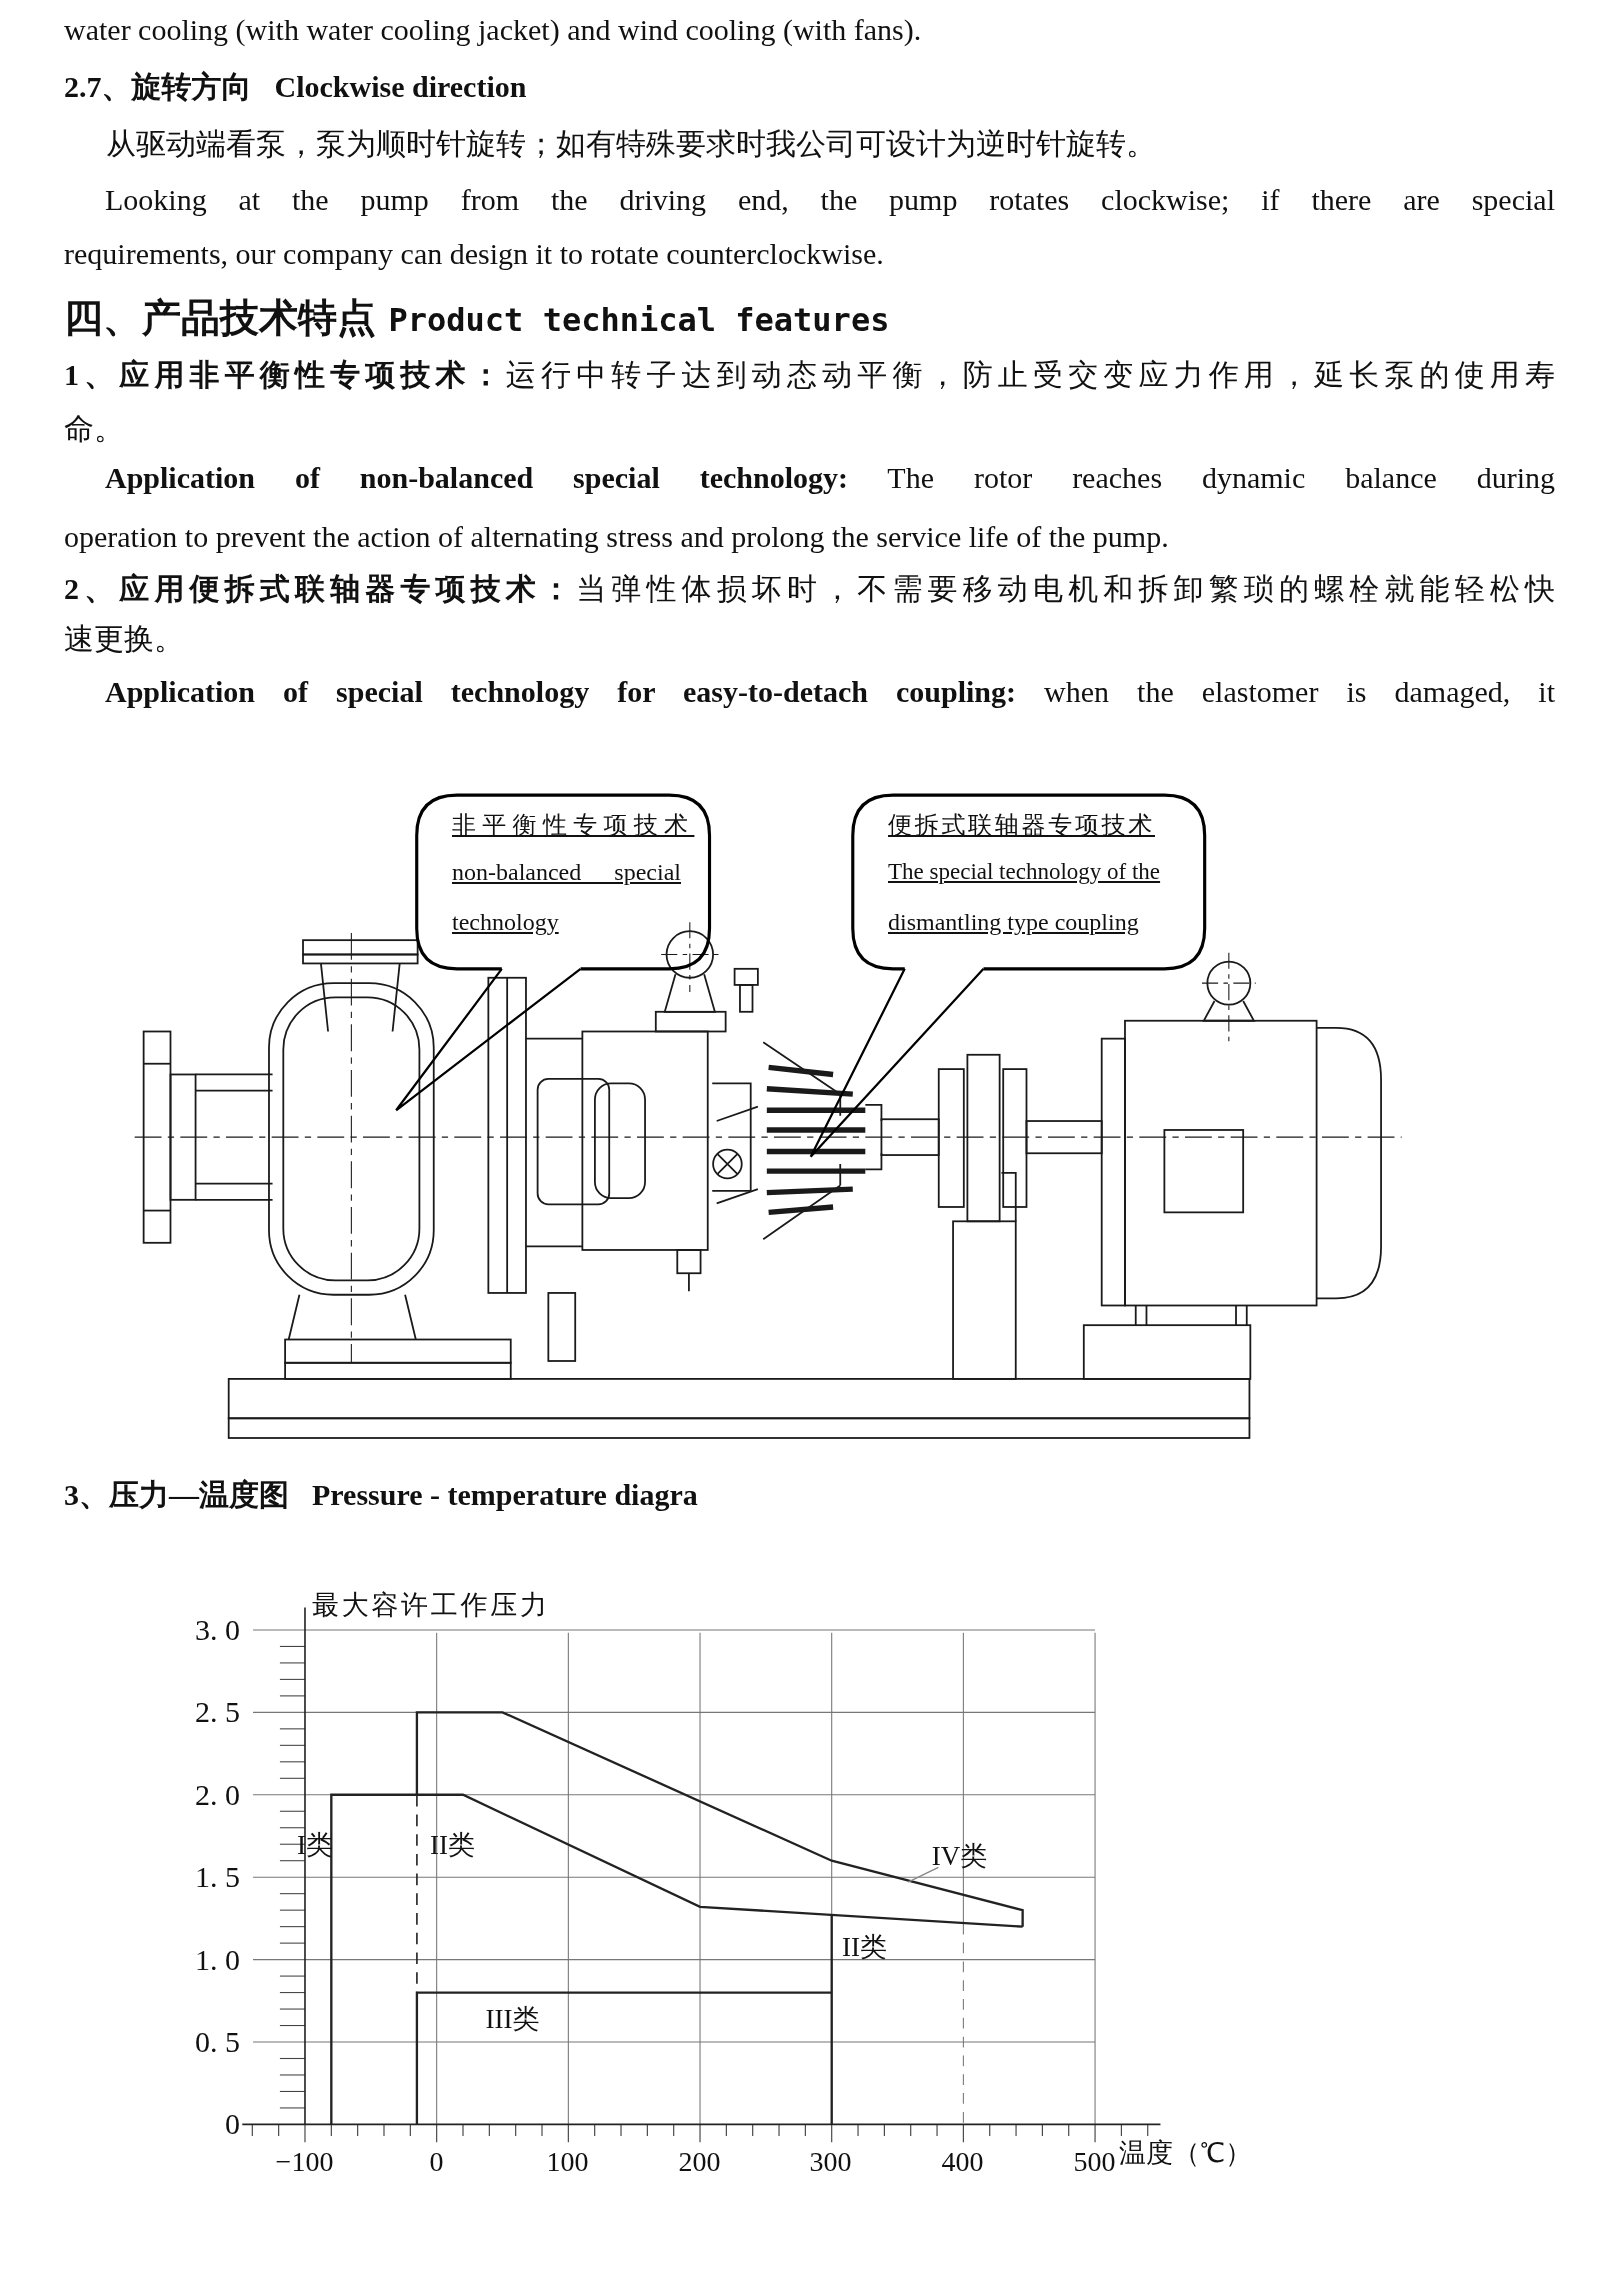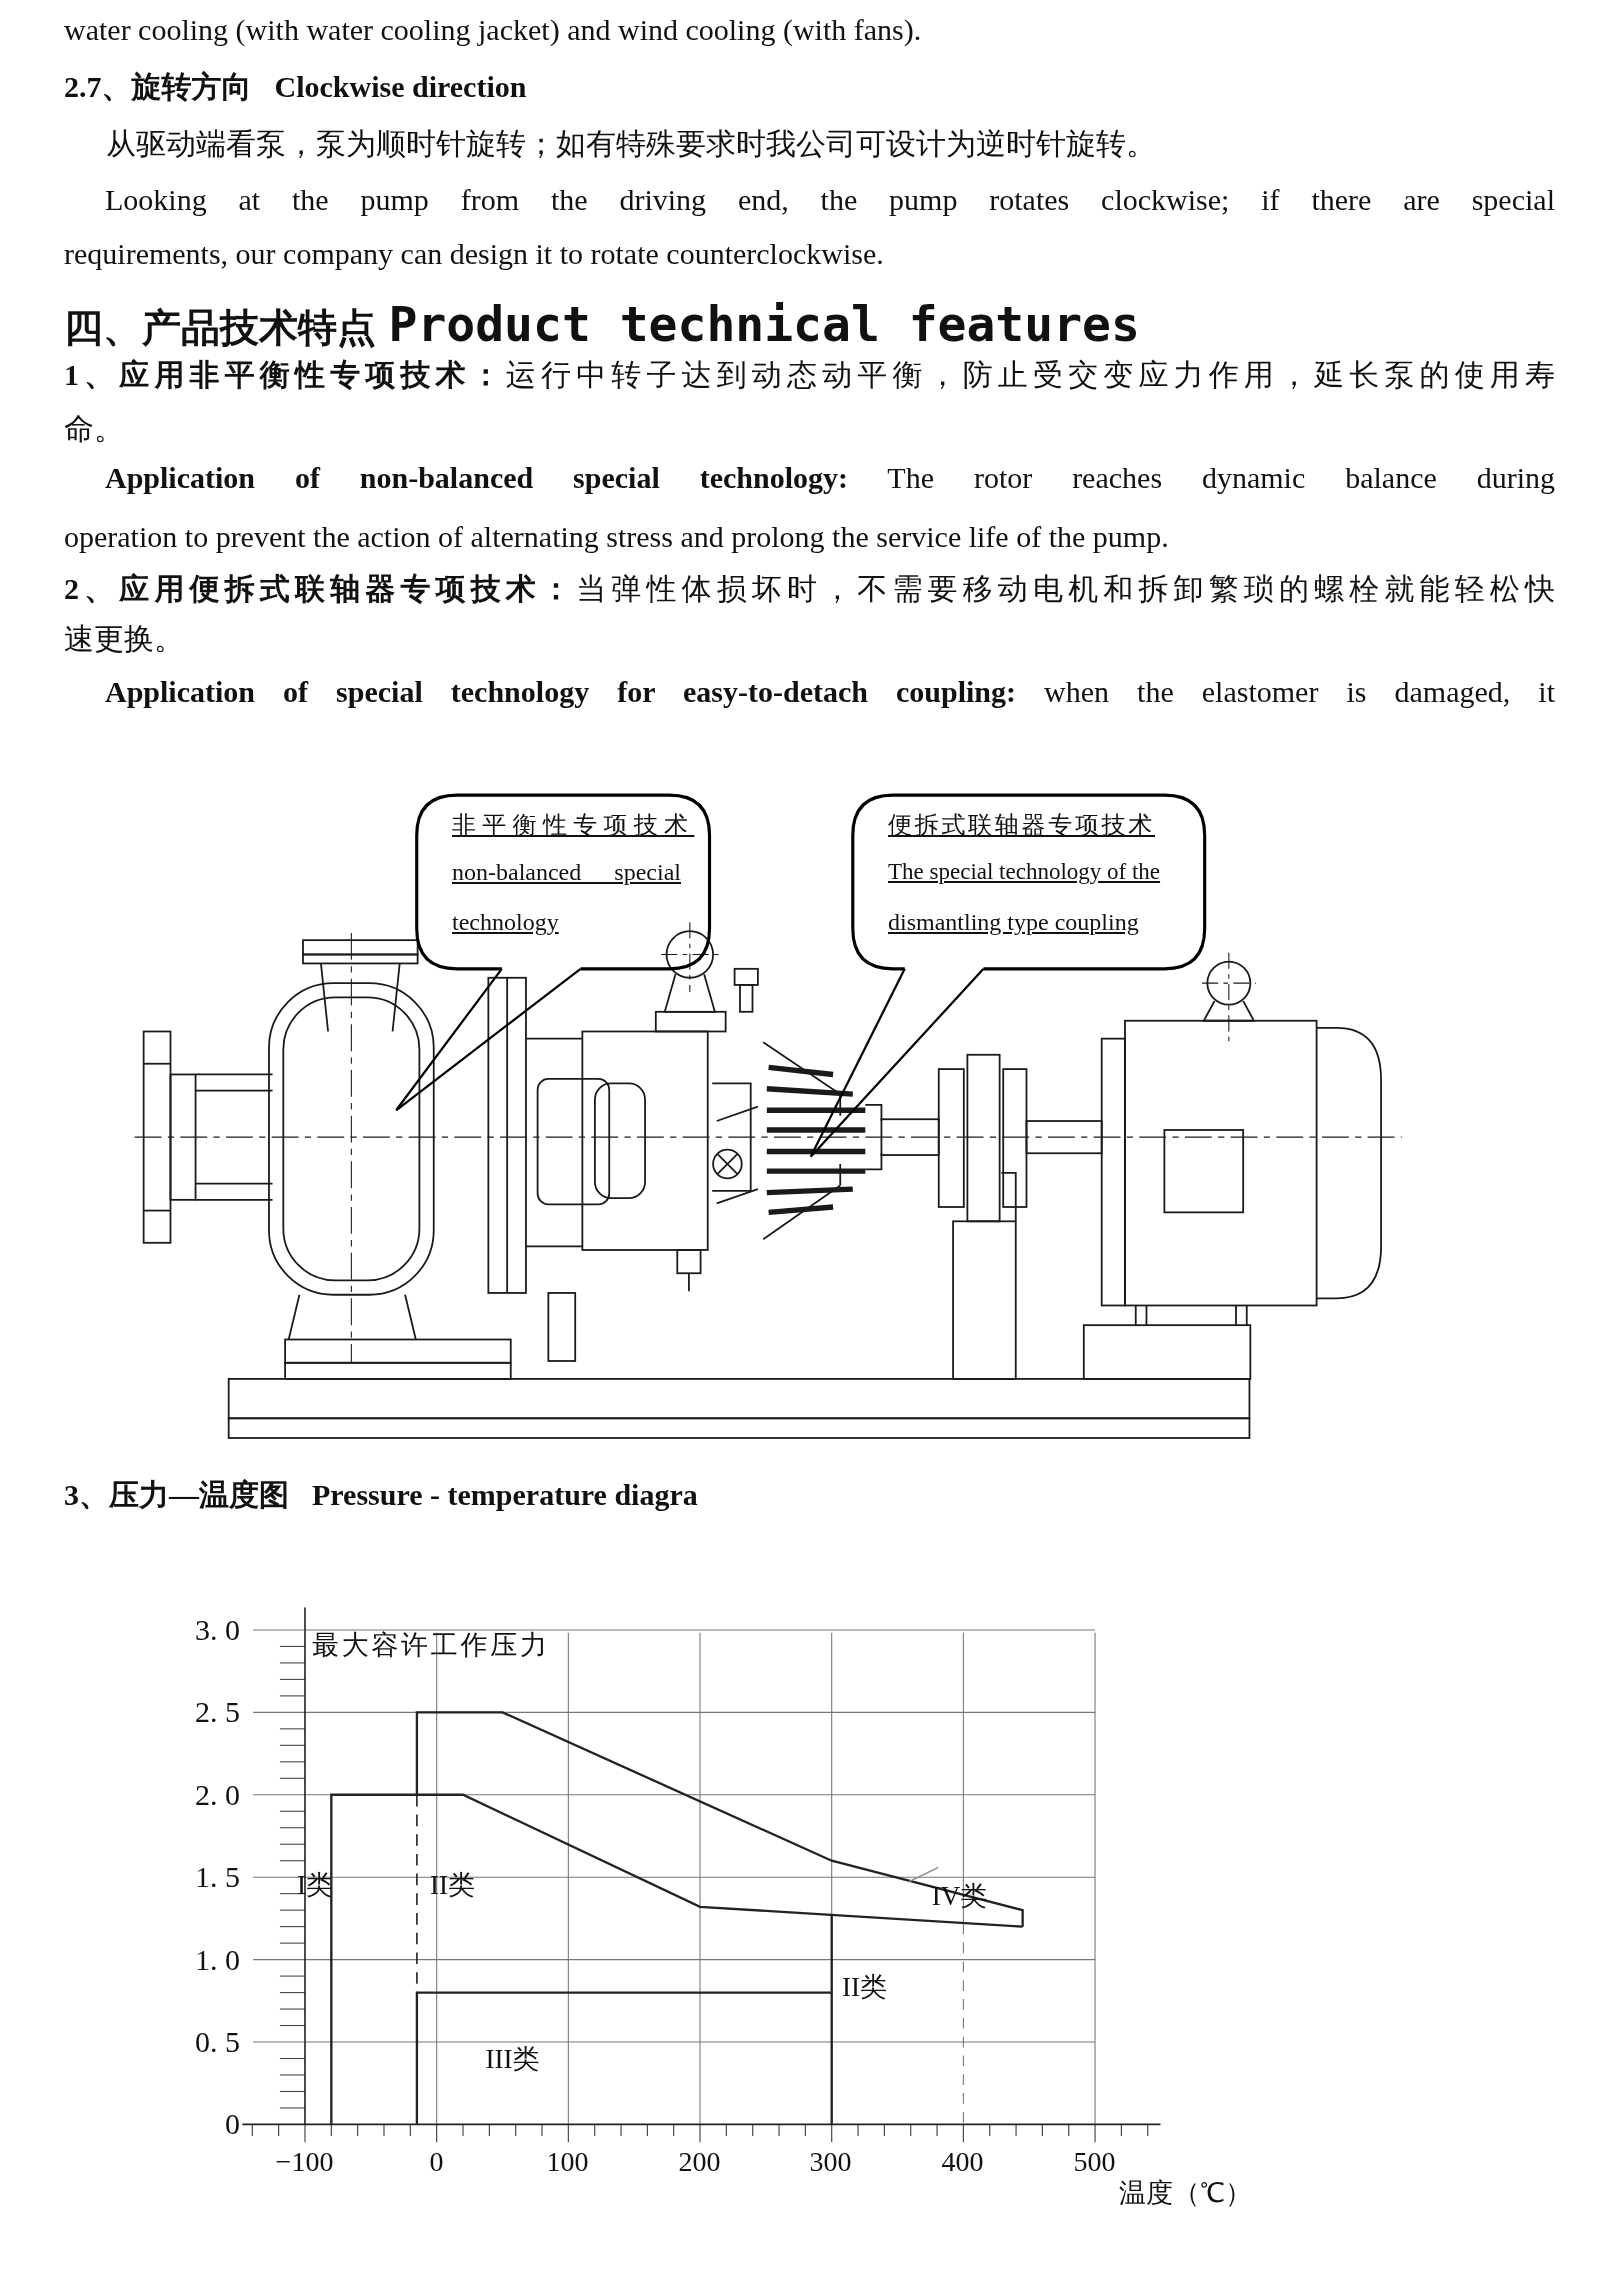--- a/index.html
+++ b/index.html
@@ -2,24 +2,24 @@
 <html style="font-size:14.3px"><head>
 <meta charset="utf-8">
 <style>
   html,body{margin:0;padding:0;background:#e8e8e8;}
   #page{position:relative;width:1620px;height:2291px;background:#ffffff;overflow:hidden;
         font-family:"Liberation Serif",serif;color:#111;}
   .t{position:absolute;white-space:pre;font-size:30px;line-height:1.25;}
   .wrapjust{white-space:normal;width:1491px;text-align:justify;text-align-last:justify;}
   .b{font-weight:bold;}
   .h4zh{font-size:39px;font-weight:bold;}
-  .h4en{font-family:"DejaVu Sans Mono",monospace;font-size:48px;font-weight:600;margin-left:12.5px;}
+  .h4en{font-family:"DejaVu Sans Mono",monospace;font-size:32px;font-weight:600;margin-left:12.5px;}
   .gap{display:inline-block;width:23px;}
   .bt{position:absolute;font-size:24px;white-space:pre;text-decoration:underline;}
-  .cl{position:absolute;font-size:27px;white-space:pre;margin-top:40px;}
+  .cl{position:absolute;font-size:27px;white-space:pre;}
   .ylab{position:absolute;width:134px;text-align:right;font-size:30px;}
   .xlab{position:absolute;width:143px;text-align:center;font-size:28px;}
   svg{position:absolute;}
 </style>
 </head>
 <body>
 
 <div id="page">
 
   <div class="t" style="left:64px;top:10.7px">water cooling (with water cooling jacket) and wind cooling (with fans).</div>

